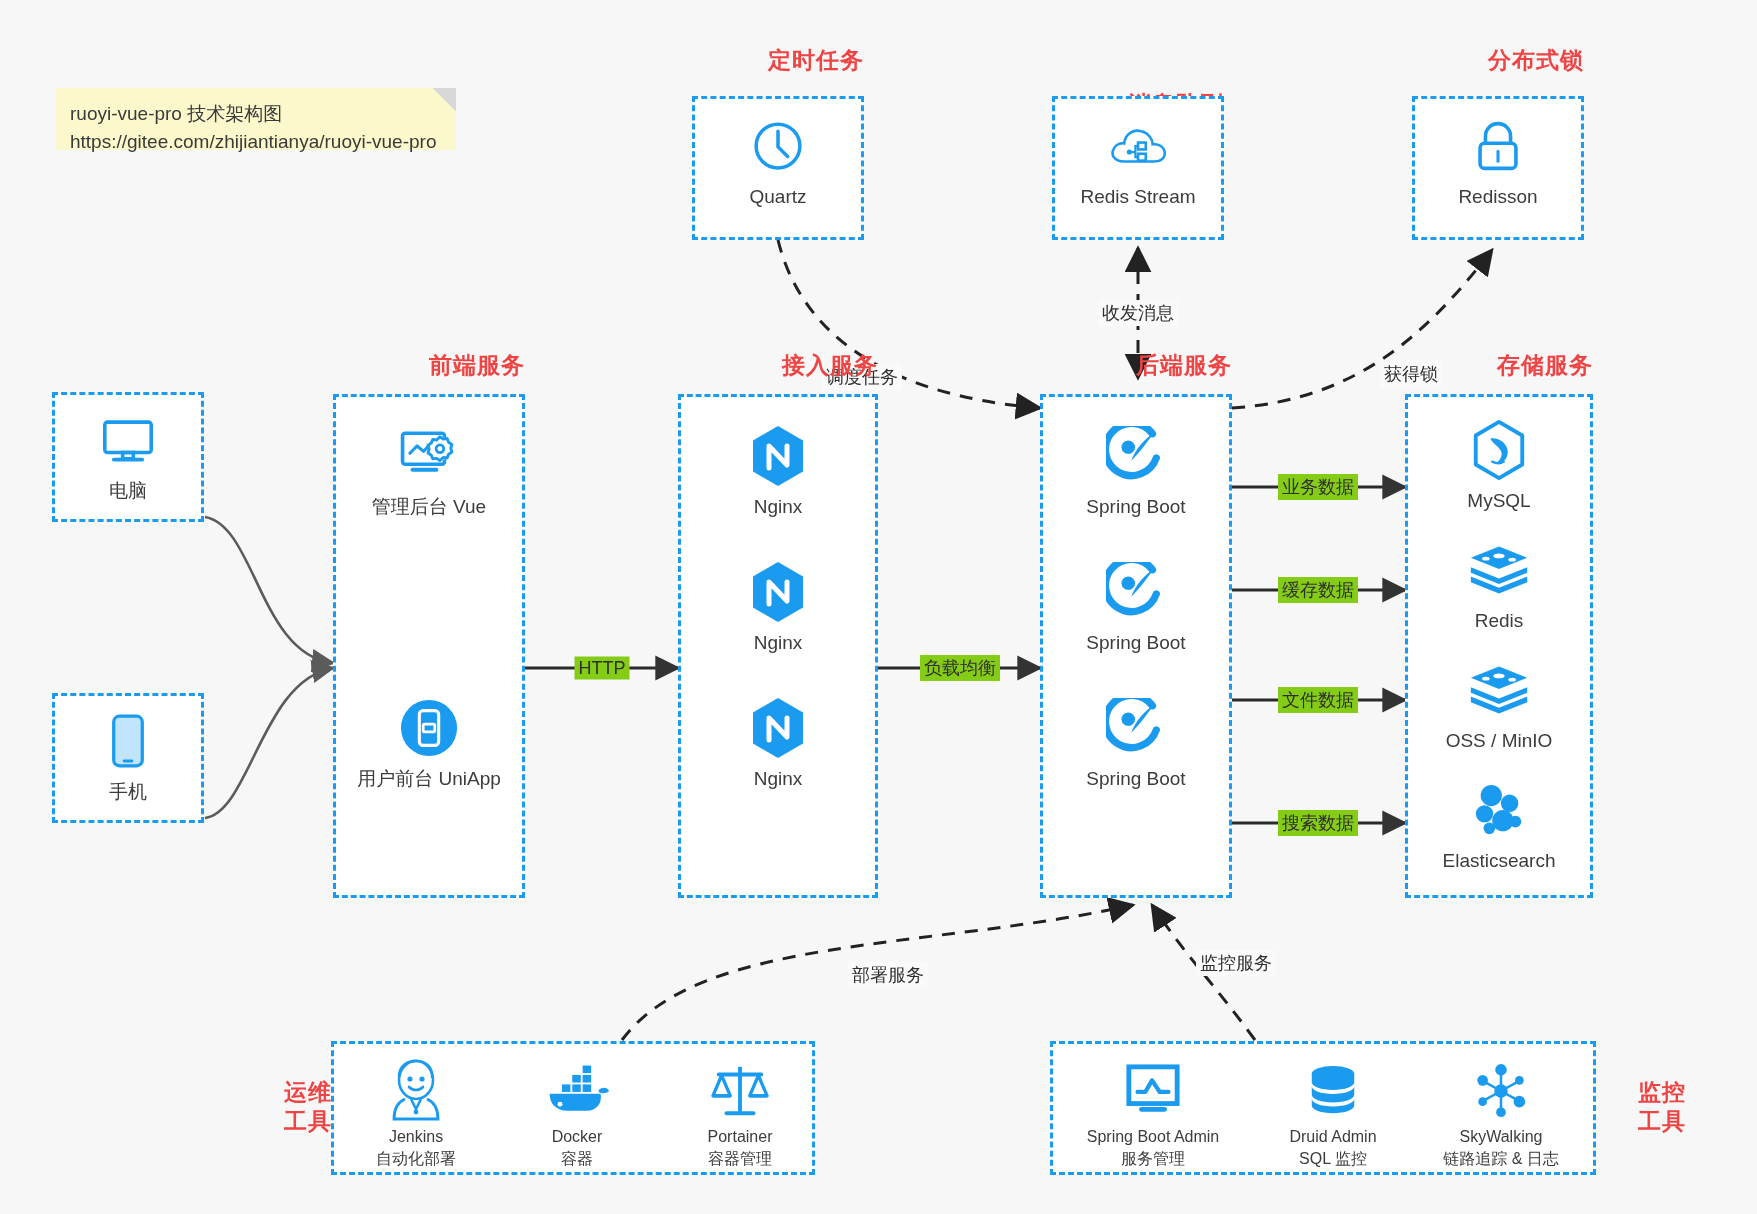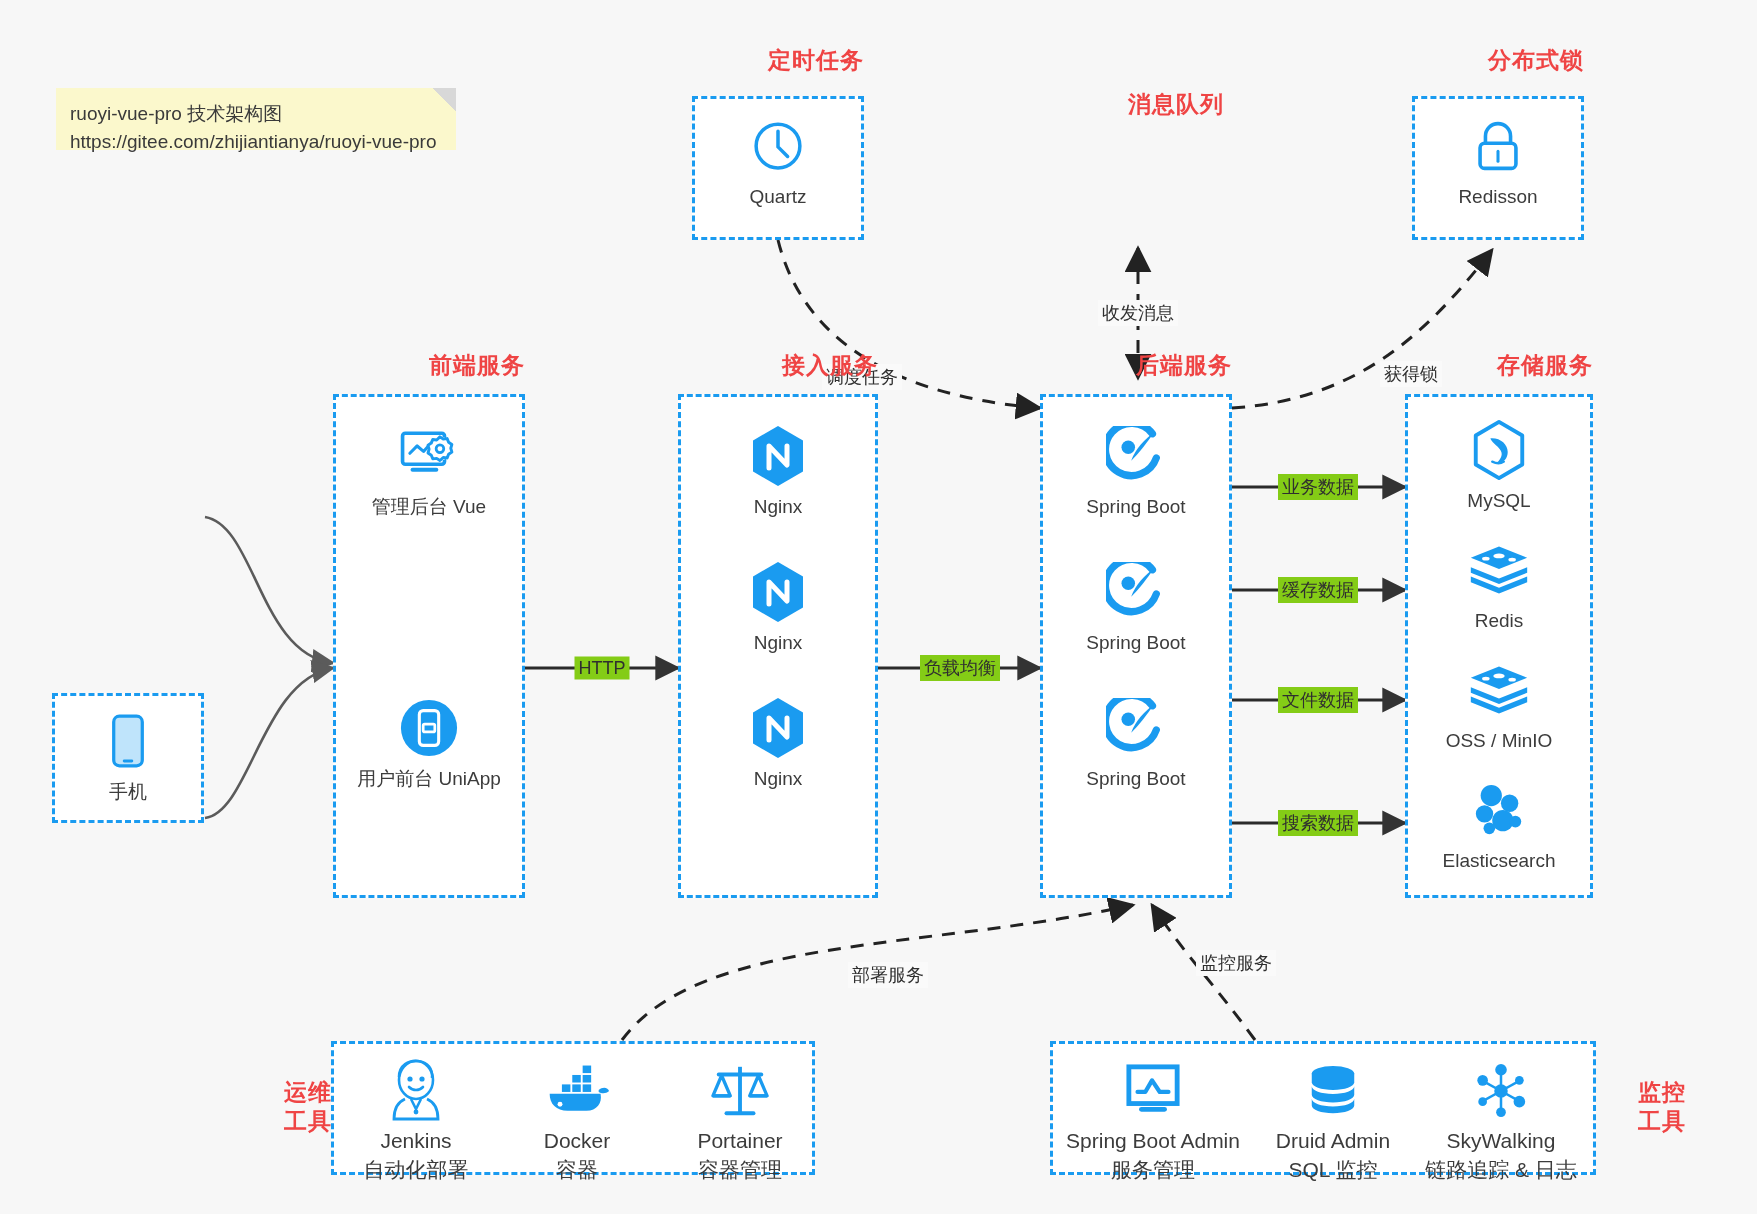--- a/index.html
+++ b/index.html
@@ -33,21 +33,21 @@
   }
   .grouptitle.side{line-height:1.25;}
 
   
   .node{position:absolute;text-align:center;width:100%;left:0;}
   .node .ico{height:62px;display:flex;align-items:center;justify-content:center;}
   .node .lbl{font-size:19px;color:#3c3c3c;margin-top:7px;line-height:1.35;white-space:nowrap;}
 
   .hnode{position:absolute;text-align:center;width:180px;}
   .hnode .ico{height:70px;display:flex;align-items:center;justify-content:center;}
-  .hnode .lbl{font-size:21px;color:#3c3c3c;line-height:1.4;white-space:nowrap;}
+  .hnode .lbl{font-size:16px;color:#3c3c3c;line-height:1.4;white-space:nowrap;}
 
   
   .elabel{
     position:absolute;font-size:18px;color:#2f2f2f;background:#fafafa;
     padding:1px 4px;white-space:nowrap;transform:translate(-50%,-50%);
   }
   .elabel.solid{background:#84cc16;}
 </style>
 </head>
 <body>
@@ -119,35 +119,61 @@
         <svg width="56" height="56" viewBox="0 0 64 64">
           <circle cx="32" cy="32" r="25" fill="none" stroke="#1a9bf0" stroke-width="4"></circle>
           <path d="M32 15 L32 33 L43 44" fill="none" stroke="#1a9bf0" stroke-width="4" stroke-linecap="round"></path>
         </svg>
       </div>
       <div class="lbl">Quartz</div>
     </div>
   </div>
 
   <div class="grouptitle" style="left:1052px;top:45px;width:172px;margin-top:44px;">消息队列</div>
+  <div class="group" style="left:1052px;top:96px;width:172px;height:144px;">
+    <div class="node" style="top:16px;">
+      <div class="ico">
+        <svg width="62" height="52" viewBox="0 0 72 56">
+          <path d="M20 46 C8 46 4 38 8 31 C10 26 16 24 20 25 C21 14 31 8 40 11 C48 13 53 20 53 26 C62 25 68 31 67 38 C66 44 60 46 54 46 Z" fill="none" stroke="#1a9bf0" stroke-width="3"></path>
+          <circle cx="26" cy="35" r="3" fill="#1a9bf0"></circle>
+          <rect x="36" y="24" width="9" height="8" fill="none" stroke="#1a9bf0" stroke-width="3"></rect>
+          <rect x="36" y="37" width="9" height="8" fill="none" stroke="#1a9bf0" stroke-width="3"></rect>
+          <path d="M29 35 L33 35 L33 28 L36 28 M33 35 L33 41 L36 41" fill="none" stroke="#1a9bf0" stroke-width="2.6"></path>
+        </svg>
+      </div>
+      <div class="lbl">Redis Stream</div>
+    </div>
+  </div>
 
   <div class="grouptitle" style="left:1412px;top:45px;width:172px;">分布式锁</div>
   <div class="group" style="left:1412px;top:96px;width:172px;height:144px;">
     <div class="node" style="top:16px;">
       <div class="ico">
         <svg width="52" height="56" viewBox="0 0 58 62">
           <path d="M15 28 L15 20 A14 14 0 0 1 43 20 L43 28" fill="none" stroke="#1a9bf0" stroke-width="4"></path>
           <rect x="9" y="28" width="40" height="28" rx="5" fill="none" stroke="#1a9bf0" stroke-width="4"></rect>
           <line x1="29" y1="37" x2="29" y2="48" stroke="#1a9bf0" stroke-width="3.4" stroke-linecap="round"></line>
         </svg>
       </div>
       <div class="lbl">Redisson</div>
     </div>
   </div>
 
+  <div class="group" style="left:52px;top:392px;width:152px;height:130px;">
+    <div class="node" style="top:14px;">
+      <div class="ico">
+        <svg width="58" height="50" viewBox="0 0 64 56">
+          <rect x="6" y="8" width="52" height="34" rx="3" fill="none" stroke="#1a9bf0" stroke-width="4"></rect>
+          <rect x="26" y="42" width="12" height="7" fill="none" stroke="#1a9bf0" stroke-width="4"></rect>
+          <line x1="16" y1="50" x2="48" y2="50" stroke="#1a9bf0" stroke-width="4" stroke-linecap="round"></line>
+        </svg>
+      </div>
+      <div class="lbl">电脑</div>
+    </div>
+  </div>
 
   <div class="group" style="left:52px;top:693px;width:152px;height:130px;">
     <div class="node" style="top:14px;">
       <div class="ico">
         <svg width="40" height="56" viewBox="0 0 42 58">
           <rect x="6" y="3" width="30" height="52" rx="6" fill="#bfe4fb" stroke="#1a9bf0" stroke-width="3.4"></rect>
           <line x1="17" y1="50" x2="25" y2="50" stroke="#1a9bf0" stroke-width="3" stroke-linecap="round"></line>
         </svg>
       </div>
       <div class="lbl">手机</div>

